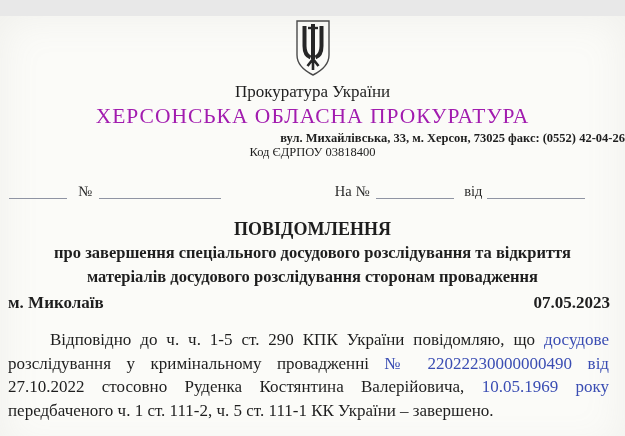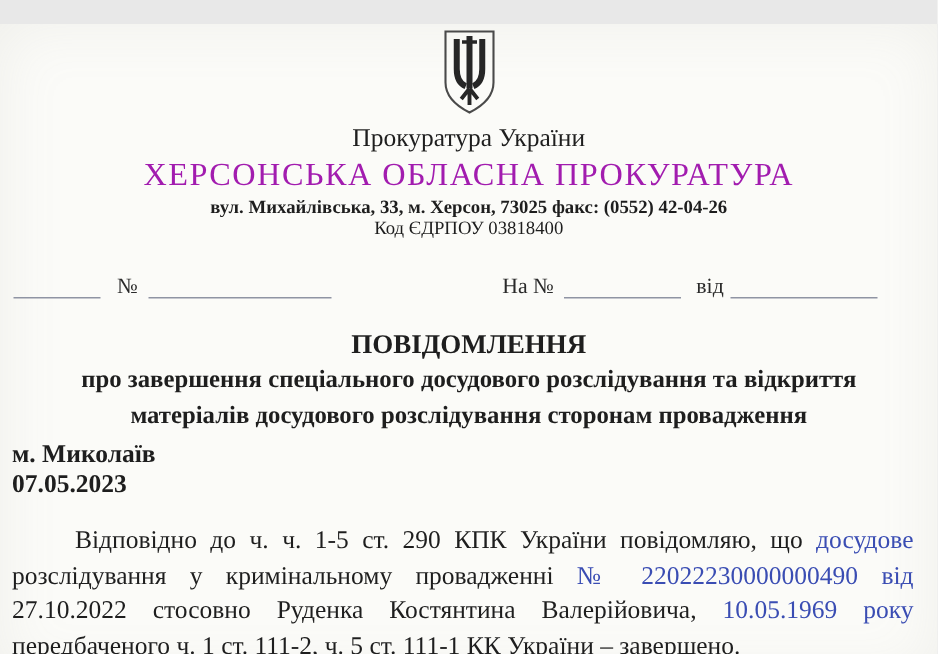--- a/index.html
+++ b/index.html
@@ -15,42 +15,42 @@
     margin:16px auto;
     background:#fbfbf8;
     overflow:hidden;
     color:var(--ink);
     font-family:Liberation Serif, serif;
     box-shadow:inset 0 0 40px rgba(160,160,150,0.12);
   }
   .emblem-wrap{padding-top:3px;text-align:center;height:60px;}
   .org-small{margin-top:3px;text-align:center;font-size:17px;line-height:20px;}
   .org-big{margin-top:2px;text-align:center;font-size:21.5px;line-height:24px;letter-spacing:1px;color:#a21caf;}
-  .org-address{margin-top:3px;text-align:center;font-size:12.5px;line-height:14px;font-weight:bold;}
+  .org-address{margin-top:3px;text-align:right;font-size:12.5px;line-height:14px;font-weight:bold;}
   .org-email{text-align:center;font-size:12.5px;line-height:14px;}
   .org-code{text-align:center;font-size:12.5px;line-height:14px;}
   .refline{
     display:flex;align-items:flex-end;
     margin-top:22px;height:18px;
     padding-left:9px;
     font-size:14.5px;line-height:16px;color:#2a2a2a;
   }
   .uline{display:inline-block;height:15px;border-bottom:1.4px solid var(--line);}
   .u1{width:58px;}
   .no-label{margin-left:11px;}
   .u2{width:122px;margin-left:7px;}
   .nano-label{margin-left:114px;}
   .u3{width:78px;margin-left:7px;}
   .vid-label{margin-left:10px;}
   .u4{width:98px;margin-left:5px;}
   .doc-title{margin-top:19px;text-align:center;font-size:18px;line-height:22px;font-weight:bold;}
   .doc-subtitle{margin-top:1px;text-align:center;font-size:16.5px;line-height:24px;font-weight:bold;}
   .place-date{
     margin-top:4px;display:flex;justify-content:space-between;
-    padding:0 15px 0 8px;font-size:17px;line-height:20px;font-weight:bold;flex-direction:column;
+    padding:0 15px 0 8px;font-size:17px;line-height:20px;font-weight:bold;
   }
   .body-text{margin-top:15px;padding:0 16px 0 8px;font-size:17px;line-height:23.5px;}
   .body-line{text-align:justify;text-align-last:justify;}
   .body-line.first{padding-left:42px;}
   .body-line.last{text-align-last:left;}
   .blue{color:var(--accent);}
   svg .shield{fill:none;stroke:#4a4a4a;stroke-width:1.4;}
   svg .tryzub{stroke:#262626;fill:none;stroke-linecap:butt;}
 </style>
 </head>

